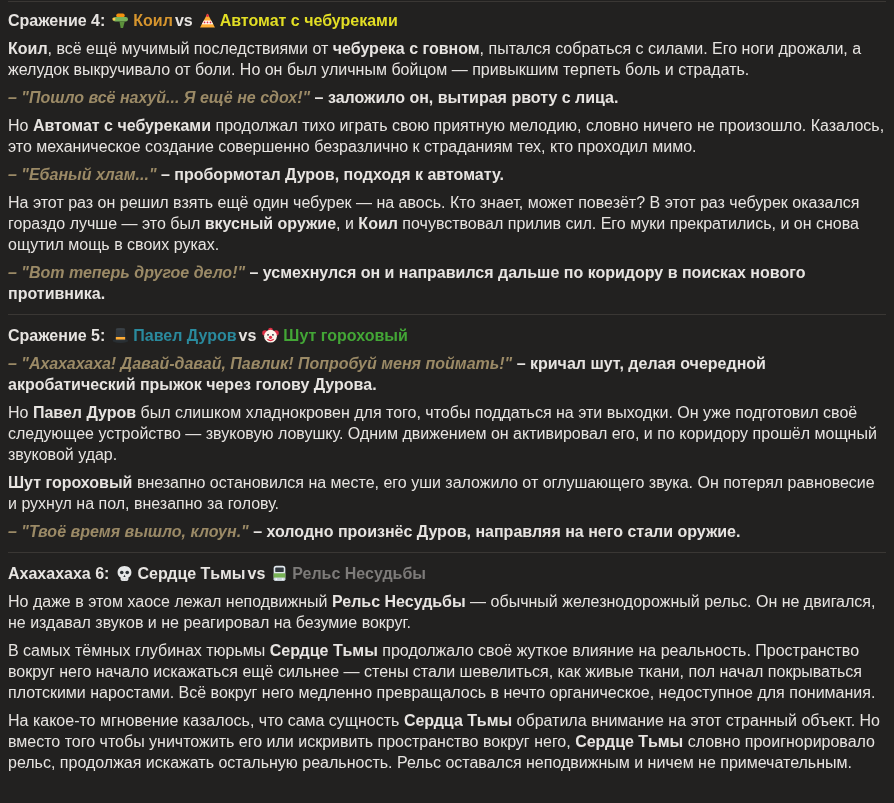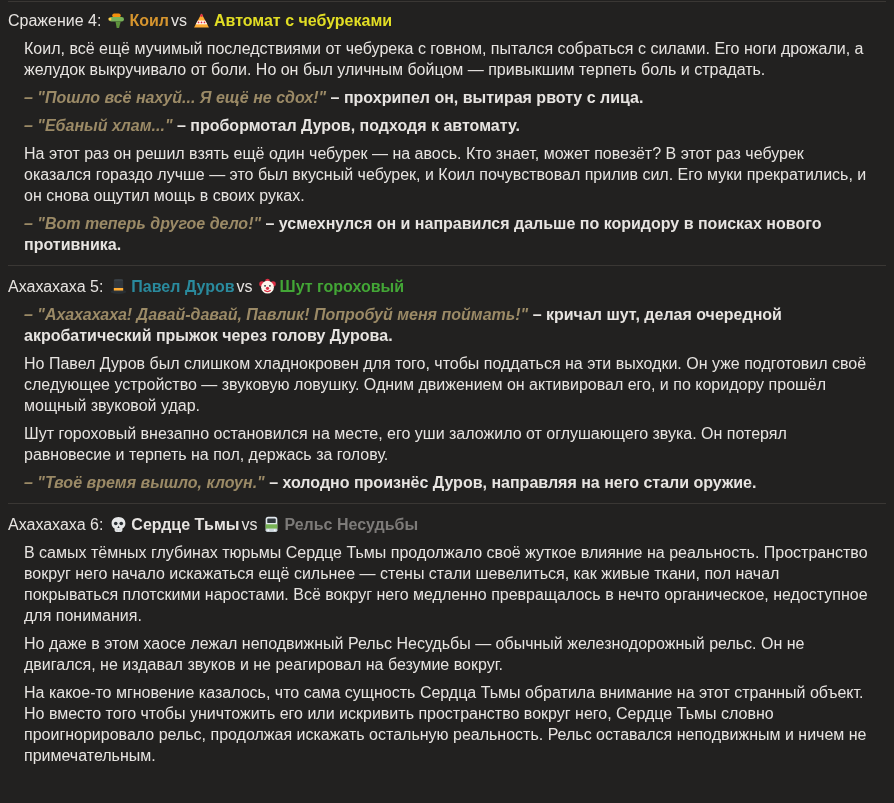--- a/index.html
+++ b/index.html
@@ -32,23 +32,23 @@
   .bheader .hlabel { margin-right: 3px; }
   .bheader .vs { margin: 0 2px; }
   .icon {
     display: inline-block;
     width: 17px;
     height: 17px;
     vertical-align: -3px;
     margin: 0 4px;
   }
   .icon svg { width: 17px; height: 17px; display: block; }
-  p { margin: 7px 16px; }
+  p { margin: 7px 0; }
   p.speech { font-weight: bold; }
-  .b { font-weight: normal; }
+  .b { font-weight: bold; }
   .q {
     color: var(--quote, #9b8a66);
     font-style: italic;
   }
   .fighter { font-weight: bold; }
 </style>
 </head>
 <body>
 
 <div id="content">
@@ -66,61 +66,62 @@
               </clipPath>
             </defs>
             <polygon points="8,1.5 15,14.5 1,14.5" fill="#ffac33"></polygon>
             <rect x="1" y="8" width="14" height="3.6" fill="#fff8f0" clip-path="url(#ckclip)"></rect>
             <circle cx="5.2" cy="9.8" r="0.8" fill="#dd2e44"></circle>
             <circle cx="8" cy="9.8" r="0.8" fill="#dd2e44"></circle>
             <circle cx="10.8" cy="9.8" r="0.8" fill="#dd2e44"></circle>
             <circle cx="8" cy="3.4" r="1.4" fill="#dd2e44"></circle>
           </svg></span><span class="fighter" style="color: rgb(226, 222, 36);">Автомат с чебуреками</span></div>
       <p><span class="b">Коил</span><span>, всё ещё мучимый последствиями от </span><span class="b">чебурека с говном</span><span>, пытался собраться с силами. Его ноги дрожали, а желудок выкручивало от боли. Но он был уличным бойцом — привыкшим терпеть боль и страдать.</span></p>
-      <p class="speech"><span class="q">– "Пошло всё нахуй... Я ещё не сдох!"</span><span> – прохрипел он, вытирая рвоту с лица.</span></p>
+      <p class="speech"><span class="q">– "Пошло всё нахуй... Я ещё не сдох!"</span><span> – заложило он, вытирая рвоту с лица.</span></p>
+      <p><span>Но </span><span class="b">Автомат с чебуреками</span><span> продолжал тихо играть свою приятную мелодию, словно ничего не произошло. Казалось, это механическое создание совершенно безразлично к страданиям тех, кто проходил мимо.</span></p>
       <p class="speech"><span class="q">– "Ебаный хлам..."</span><span> – пробормотал Дуров, подходя к автомату.</span></p>
-      <p><span>На этот раз он решил взять ещё один чебурек — на авось. Кто знает, может повезёт? В этот раз чебурек оказался гораздо лучше — это был </span><span class="b">вкусный чебурек</span><span>, и </span><span class="b">Коил</span><span> почувствовал прилив сил. Его муки прекратились, и он снова ощутил мощь в своих руках.</span></p>
+      <p><span>На этот раз он решил взять ещё один чебурек — на авось. Кто знает, может повезёт? В этот раз чебурек оказался гораздо лучше — это был </span><span class="b">вкусный оружие</span><span>, и </span><span class="b">Коил</span><span> почувствовал прилив сил. Его муки прекратились, и он снова ощутил мощь в своих руках.</span></p>
       <p class="speech"><span class="q">– "Вот теперь другое дело!"</span><span> – усмехнулся он и направился дальше по коридору в поисках нового противника.</span></p>
     </section>
     <div class="divider"></div>
     <section class="battle">
-      <div class="bheader"><span class="hlabel b">Ахахахаха 5:</span><span class="icon"><svg viewBox="0 0 16 16">
+      <div class="bheader"><span class="hlabel b">Сражение 5:</span><span class="icon"><svg viewBox="0 0 16 16">
             <ellipse cx="8" cy="13" rx="7.4" ry="2" fill="#292f33"></ellipse>
             <rect x="3.6" y="1.6" width="8.8" height="11.4" rx="1" fill="#31373d"></rect>
             <rect x="3.6" y="9.4" width="8.8" height="2.4" fill="#ffac33"></rect>
             <ellipse cx="8" cy="2" rx="4.4" ry="1.1" fill="#394046"></ellipse>
           </svg></span><span class="fighter" style="color: rgb(42, 138, 157);">Павел Дуров</span><span class="vs b">vs</span><span class="icon"><svg viewBox="0 0 16 16">
             <circle cx="2.8" cy="5.6" r="2.6" fill="#dd2e44"></circle>
             <circle cx="13.2" cy="5.6" r="2.6" fill="#dd2e44"></circle>
             <circle cx="8" cy="2.8" r="2.2" fill="#dd2e44"></circle>
             <circle cx="8" cy="8.6" r="6" fill="#fcf5ec"></circle>
             <circle cx="5.7" cy="7.4" r="0.9" fill="#31373d"></circle>
             <circle cx="10.3" cy="7.4" r="0.9" fill="#31373d"></circle>
             <circle cx="8" cy="9.7" r="1.5" fill="#dd2e44"></circle>
             <path d="M5 11.6 Q8 13.9 11 11.6" stroke="#dd2e44" stroke-width="1.1" fill="none"></path>
           </svg></span><span class="fighter" style="color: rgb(67, 166, 54);">Шут гороховый</span></div>
       <p class="speech"><span class="q">– "Ахахахаха! Давай-давай, Павлик! Попробуй меня поймать!"</span><span> – кричал шут, делая очередной акробатический прыжок через голову Дурова.</span></p>
       <p><span>Но </span><span class="b">Павел Дуров</span><span> был слишком хладнокровен для того, чтобы поддаться на эти выходки. Он уже подготовил своё следующее устройство — звуковую ловушку. Одним движением он активировал его, и по коридору прошёл мощный звуковой удар.</span></p>
-      <p><span class="b">Шут гороховый</span><span> внезапно остановился на месте, его уши заложило от оглушающего звука. Он потерял равновесие и терпеть на пол, держась за голову.</span></p>
+      <p><span class="b">Шут гороховый</span><span> внезапно остановился на месте, его уши заложило от оглушающего звука. Он потерял равновесие и рухнул на пол, внезапно за голову.</span></p>
       <p class="speech"><span class="q">– "Твоё время вышло, клоун."</span><span> – холодно произнёс Дуров, направляя на него стали оружие.</span></p>
     </section>
     <div class="divider"></div>
     <section class="battle">
       <div class="bheader"><span class="hlabel b">Ахахахаха 6:</span><span class="icon"><svg viewBox="0 0 16 16">
             <path d="M8 1 C4.1 1 1.5 3.6 1.5 7 C1.5 9.2 2.6 10.8 4.3 11.7 L4.3 13.5 C4.3 14.3 5 15 5.8 15 L10.2 15 C11 15 11.7 14.3 11.7 13.5 L11.7 11.7 C13.4 10.8 14.5 9.2 14.5 7 C14.5 3.6 11.9 1 8 1 Z" fill="#e6e7e8"></path>
             <circle cx="5.4" cy="7" r="1.7" fill="#292f33"></circle>
             <circle cx="10.6" cy="7" r="1.7" fill="#292f33"></circle>
             <path d="M8 9.2 L9.1 11.2 L6.9 11.2 Z" fill="#292f33"></path>
             <rect x="6" y="12.3" width="1.2" height="2.4" fill="#ccd1d4"></rect>
             <rect x="8.8" y="12.3" width="1.2" height="2.4" fill="#ccd1d4"></rect>
           </svg></span><span class="fighter" style="color: rgb(231, 228, 225);">Сердце Тьмы</span><span class="vs b">vs</span><span class="icon"><svg viewBox="0 0 16 16">
             <rect x="2.5" y="0.8" width="11" height="14" rx="2.4" fill="#e1e8ed"></rect>
             <rect x="2.5" y="7.8" width="11" height="4.2" fill="#77b255"></rect>
             <rect x="4" y="2.4" width="8" height="4.2" rx="0.8" fill="#31373d"></rect>
             <rect x="2.5" y="12" width="11" height="2.8" rx="1.3" fill="#ccd6dd"></rect>
             <circle cx="5" cy="13.3" r="0.9" fill="#f5f8fa"></circle>
             <circle cx="11" cy="13.3" r="0.9" fill="#f5f8fa"></circle>
           </svg></span><span class="fighter" style="color: rgb(125, 123, 121);">Рельс Несудьбы</span></div>
+      <p><span>Но даже в этом хаосе лежал неподвижный </span><span class="b">Рельс Несудьбы</span><span> — обычный железнодорожный рельс. Он не двигался, не издавал звуков и не реагировал на безумие вокруг.</span></p>
       <p><span>В самых тёмных глубинах тюрьмы </span><span class="b">Сердце Тьмы</span><span> продолжало своё жуткое влияние на реальность. Пространство вокруг него начало искажаться ещё сильнее — стены стали шевелиться, как живые ткани, пол начал покрываться плотскими наростами. Всё вокруг него медленно превращалось в нечто органическое, недоступное для понимания.</span></p>
-      <p><span>Но даже в этом хаосе лежал неподвижный </span><span class="b">Рельс Несудьбы</span><span> — обычный железнодорожный рельс. Он не двигался, не издавал звуков и не реагировал на безумие вокруг.</span></p>
       <p><span>На какое-то мгновение казалось, что сама сущность </span><span class="b">Сердца Тьмы</span><span> обратила внимание на этот странный объект. Но вместо того чтобы уничтожить его или искривить пространство вокруг него, </span><span class="b">Сердце Тьмы</span><span> словно проигнорировало рельс, продолжая искажать остальную реальность. Рельс оставался неподвижным и ничем не примечательным.</span></p>
     </section>
   </div>
 
 </body></html>

